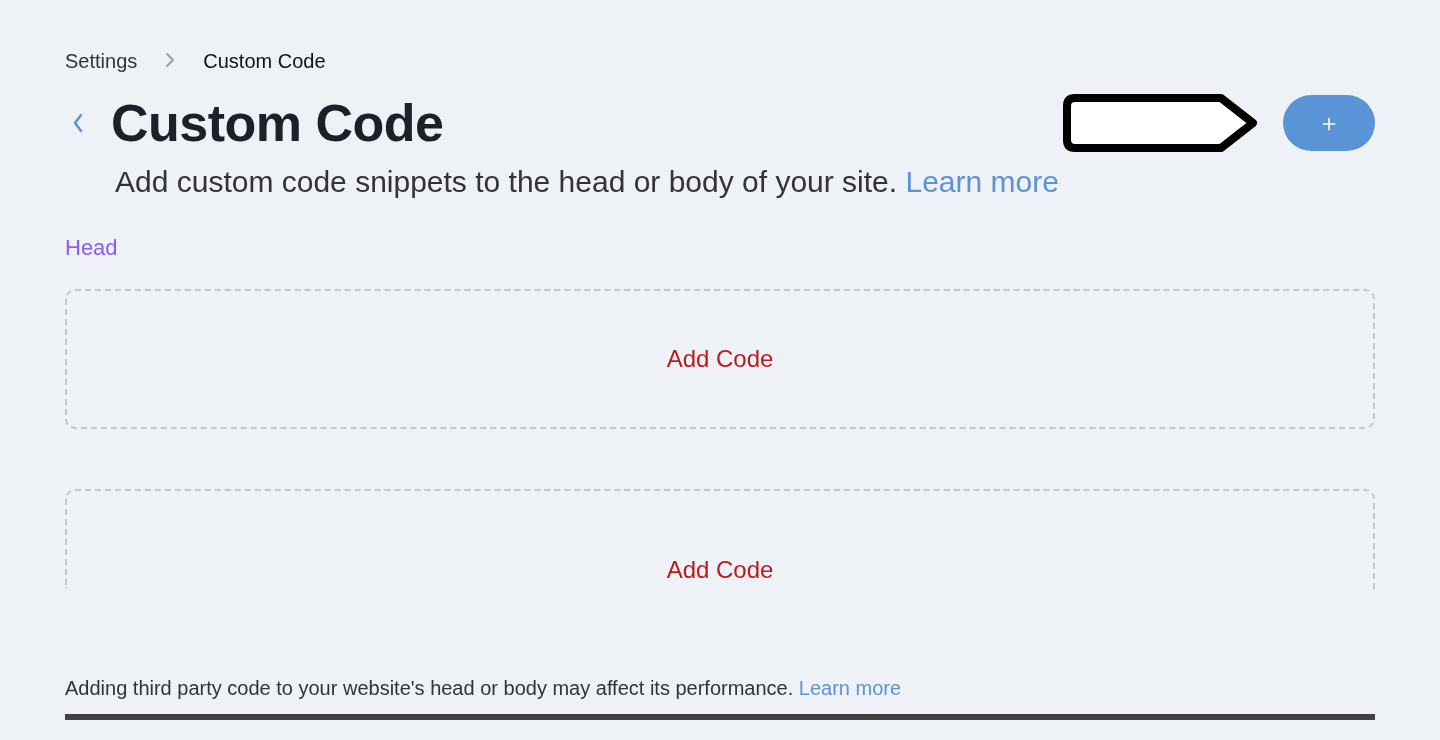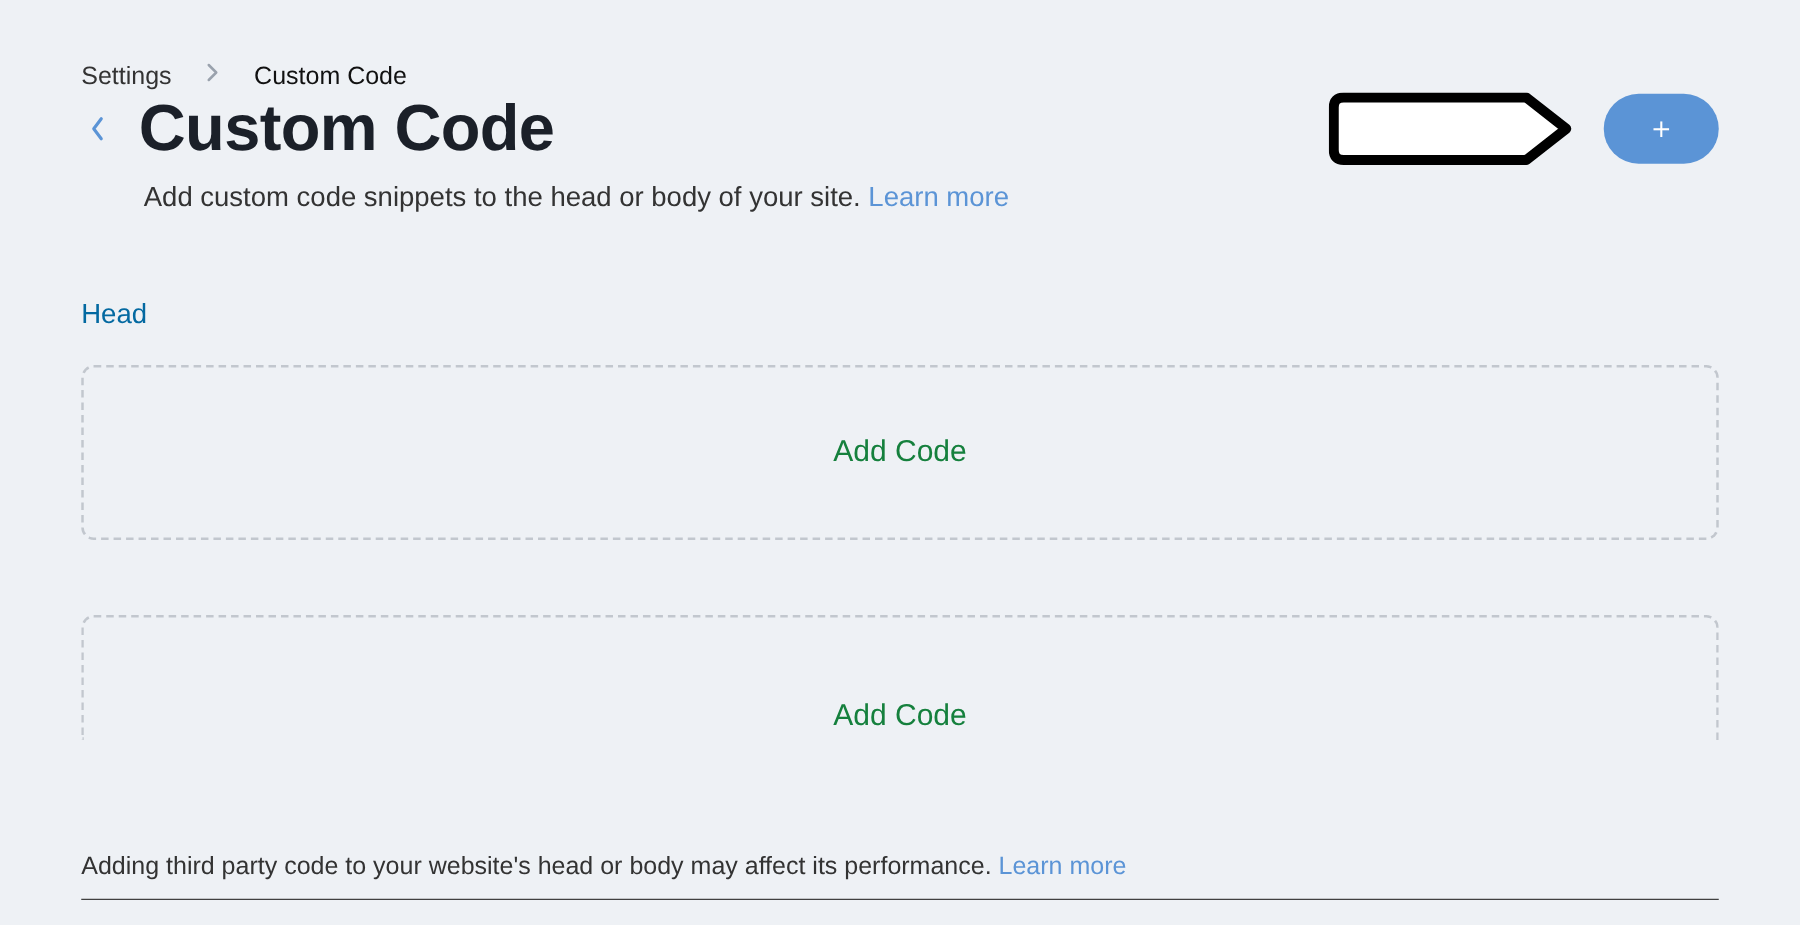--- a/index.html
+++ b/index.html
@@ -12,23 +12,24 @@
       background: #eef1f5;
       width: 1440px;
       height: 740px;
       overflow: hidden;
     }
     .page {
       padding: 50px 65px 0 65px;
     }
     .breadcrumb {
       display: flex;
-      align-items: flex-start;
+      align-items: flex-end;
       gap: 28px;
       font-size: 20px;
+      margin-bottom: 20px;
     }
     .breadcrumb-link {
       color: #333;
       cursor: pointer;
     }
     .breadcrumb-sep {
       color: #9aa2ad;
       font-size: 18px;
     }
     .breadcrumb-current {
@@ -83,32 +84,32 @@
       align-items: center;
       gap: 14px;
       cursor: pointer;
     }
     .primary-btn .plus {
       font-size: 24px;
       line-height: 1;
       font-weight: 300;
     }
     .subtitle {
-      font-size: 22px;
+      font-size: 30px;
       color: #333;
       margin-left: 50px;
-      margin-bottom: 67px;
+      margin-bottom: 36px;
     }
     .link {
       color: #5b94d6;
       cursor: pointer;
     }
     .section-label {
       font-size: 22px;
-      color: #0369a1;
+      color: #8b5cf6;
       margin-bottom: 28px;
     }
     .dashed-zone {
       border: 2px dashed #c2c7ce;
       border-radius: 10px;
       height: 140px;
       display: flex;
       align-items: center;
       justify-content: center;
       cursor: pointer;
@@ -119,30 +120,30 @@
       border-radius: 10px 10px 0 0;
       border-bottom: none;
       height: 100px;
       display: flex;
       align-items: flex-end;
       justify-content: center;
       padding-bottom: 5px;
       cursor: pointer;
     }
     .add-code-link {
-      color: #15803d;
+      color: #b91c1c;
       font-size: 24px;
     }
     .footer-bar {
       position: fixed;
       left: 65px;
       right: 65px;
       bottom: 20px;
       padding-bottom: 14px;
-      border-bottom: 1px solid #404040;
+      border-bottom: 6px solid #404040;
       font-size: 20px;
       color: #333;
       background: #eef1f5;
     }
   </style>
 </head>
 <body>
 
 <div class="page">
 

